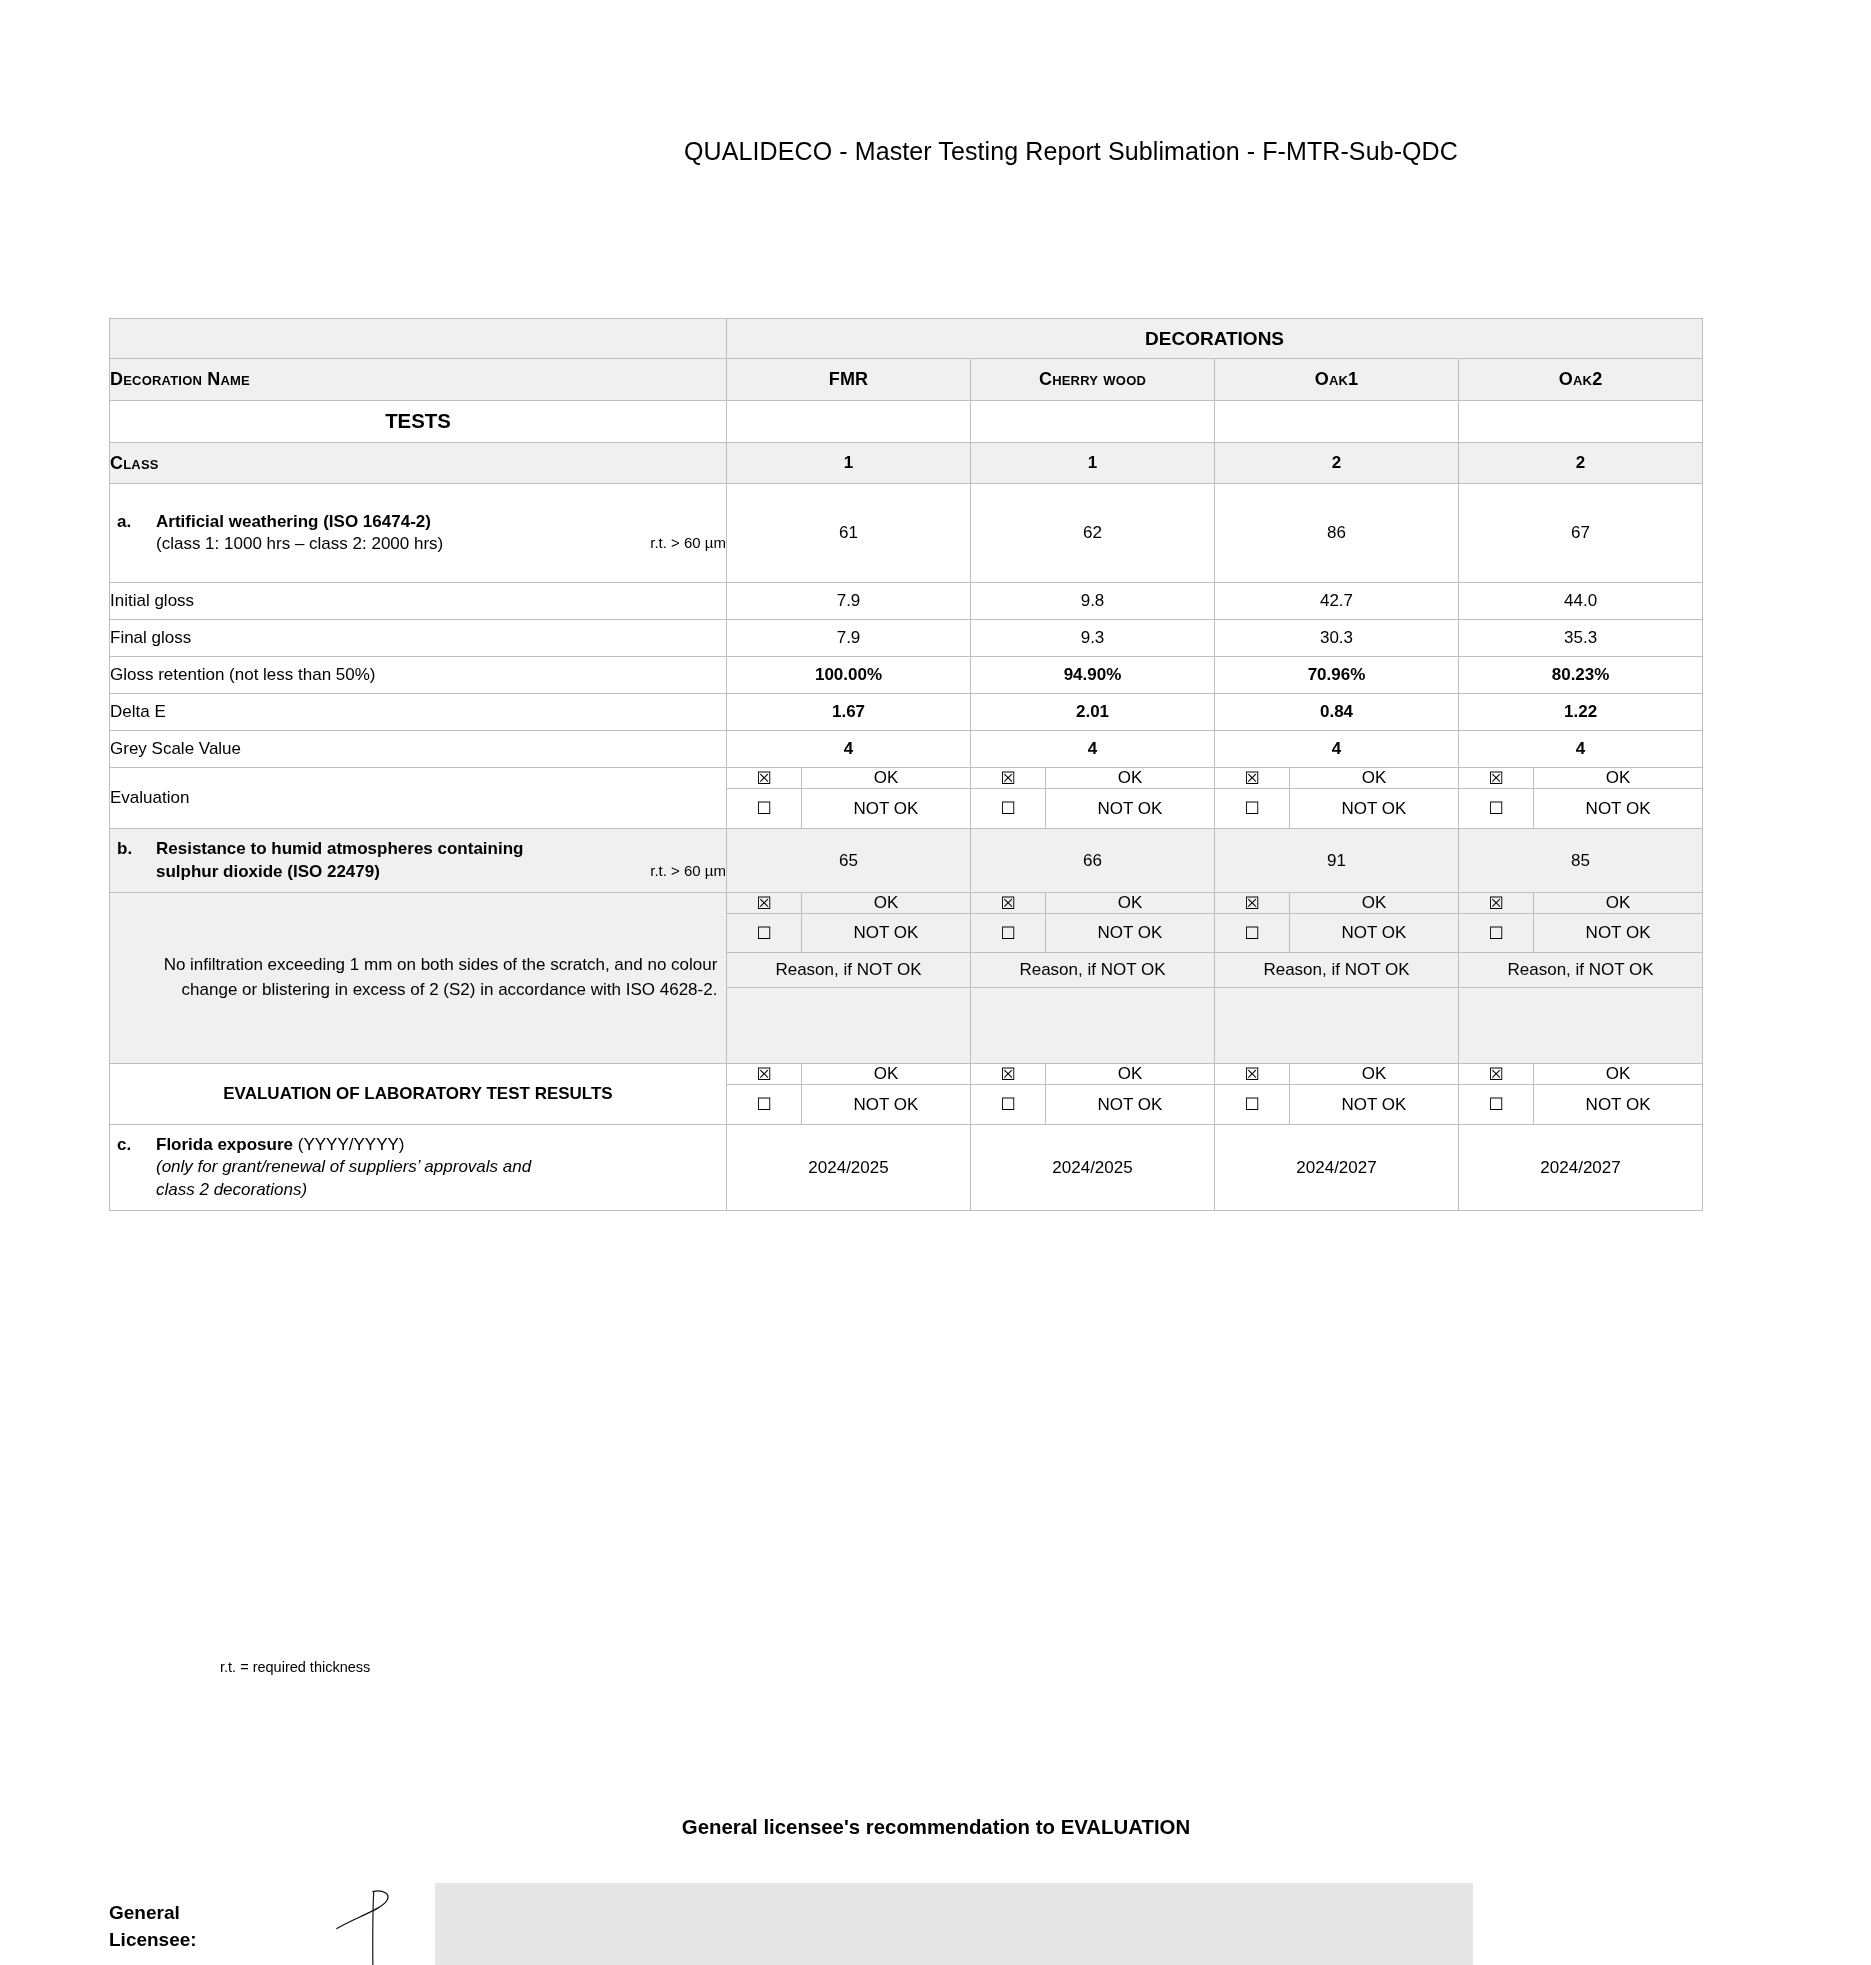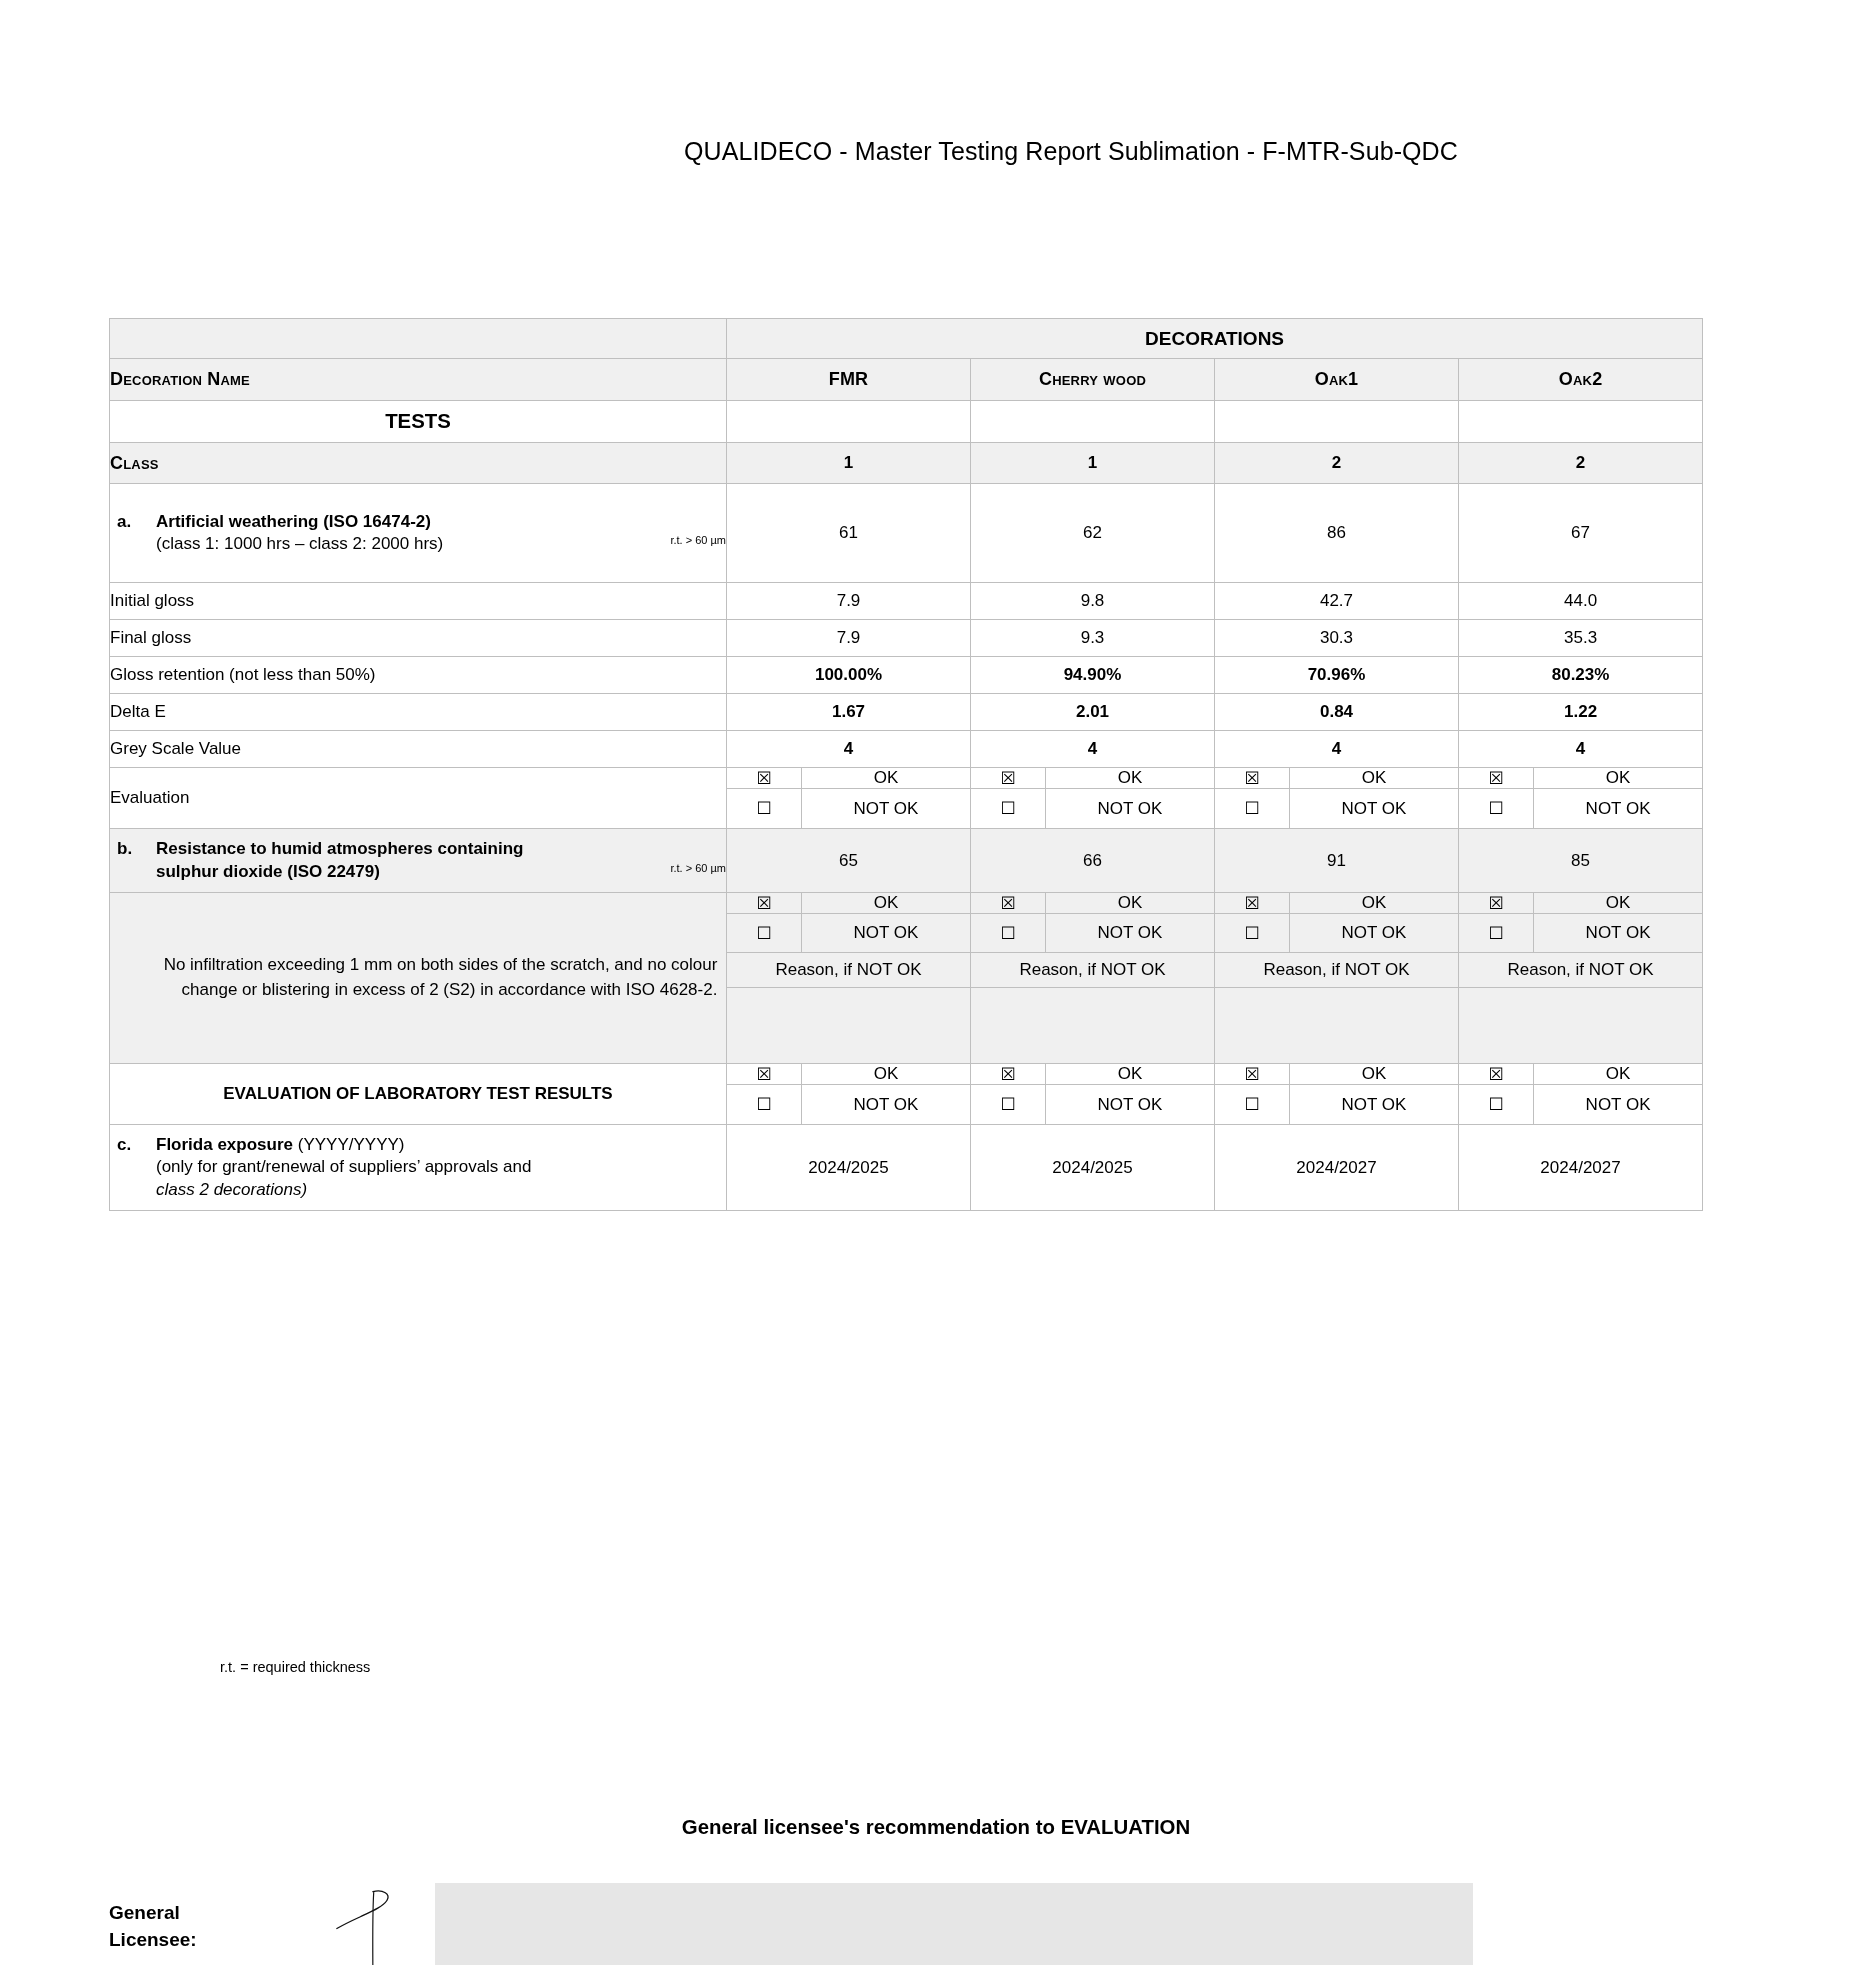--- a/index.html
+++ b/index.html
@@ -48,21 +48,21 @@
   .edge-b { border-bottom:2px solid #808080; }
   .blk-b { border-bottom:1.6px solid #000; }
   .blk-r { border-right:1.6px solid #000; }
   .med-b { border-bottom:1.6px solid #808080; }
   .med-t { border-top:1.6px solid #808080; }
 
   .testname { font-size:17.7px; line-height:1.32; padding:6.3px 8.6px 6.3px 0; }
   .testname .ltr { float:left; font-weight:bold; margin-left:7px; }
   .testname .mainline { font-weight:bold; display:block; margin-left:46px; }
   .testname .subline { display:block; margin-left:46px; }
-  .testname .rtnote { float:right; font-size:11px; }
+  .testname .rtnote { float:right; font-size:15px; }
   .small-lbl { font-size:15.7px; }
   .tiny-lbl { font-size:13.8px; line-height:1.45; }
   .reason { font-size:13.4px; text-align:center; padding:5.5px 2.4px; }
   .cbx { font-size:20.4px; line-height:1; }
   .cblabel { font-size:15.7px; text-align:center; }
   .val { font-size:19px; text-align:center; }
   .val-b { font-size:19px; text-align:center; font-weight:bold; }
 
   .foot-note { position:absolute; left:220px; top:1659px; font-size:14.5px; }
 
@@ -287,21 +287,21 @@
       <td class="cblabel med-b edge-r">NOT OK</td>
     </tr>
 
     <tr>
       <td class="testname edge-l edge-b" style="height:85px">
         <span class="ltr">c.</span>
         <span class="mainline">
           <span>Florida exposure</span>
           <span style="font-weight:normal">(YYYY/YYYY)</span>
         </span>
-        <span class="subline" style="">(only for grant/renewal of suppliers’ approvals and</span>
+        <span class="subline" style="font-style:italic">(only for grant/renewal of suppliers’ approvals and</span>
         <span class="subline" style="font-style:italic">class 2 decorations)</span>
       </td>
       <td class="val edge-b" colspan="2">2024/2025</td>
       <td class="val edge-b" colspan="2">2024/2025</td>
       <td class="val edge-b" colspan="2">2024/2027</td>
       <td class="val edge-b edge-r" colspan="2">2024/2027</td>
     </tr>
   </tbody>
     </table>
 

